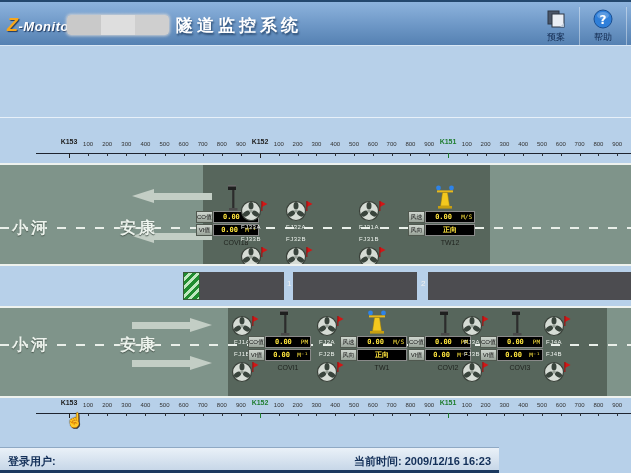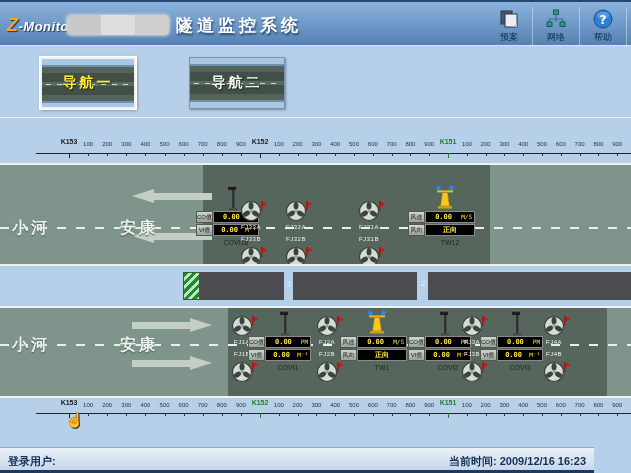--- a/index.html
+++ b/index.html
@@ -94,21 +94,21 @@
   
   .midbar{position:absolute;top:272px;height:28px;background:#4c4c50;}
   .midnum{position:absolute;top:280px;font-size:8px;color:#f0f0f0;line-height:1;}
   .hatch{position:absolute;left:183px;top:272px;width:17px;height:28px;box-sizing:border-box;
     background:repeating-linear-gradient(135deg,#1f8c2e 0 3px,#bfe8bf 3px 6px);border:1px solid #3a5a3a;}
 
   .cursor{position:absolute;left:66px;top:412px;font-size:14px;color:#fff;z-index:3;
     text-shadow:0 0 1px #000,1px 1px 0 #444;}
 
   
-  .footer{position:absolute;left:0;top:447px;width:594px;height:26px;box-sizing:border-box;
+  .footer{position:absolute;left:0;top:447px;width:499px;height:26px;box-sizing:border-box;
     background:linear-gradient(180deg,#eaf1f8,#c7d7e8);
     border-top:1px solid #8fa9c4;border-bottom:3px solid #1c3a60;}
   .f-left{position:absolute;left:8px;top:6px;font-size:11px;font-weight:bold;color:#132f58;}
   .f-right{position:absolute;right:8px;top:6px;font-size:11px;font-weight:bold;color:#132f58;}
 </style>
 </head>
 <body>
 
 <div id="app">
 
@@ -125,31 +125,20 @@
               <rect x="2" y="2" width="11" height="13" fill="#4a5668" stroke="#2c3644"></rect>
               <rect x="6" y="5" width="12" height="13" fill="#e9eef5" stroke="#2c3644"></rect>
               <path d="M14 18 L18 18 L18 14 Z" fill="#b8c4d4"></path>
             </svg>
           </div>
           <div class="tlabel">预案</div>
         </div>
         <div class="tool-btn">
           <div class="ticon">
             <svg viewBox="0 0 20 20">
-              <path d="M10 5.5 L10 10 M3.5 13 L3.5 10 L16.5 10 L16.5 13 M10 10 L10 13" stroke="#3a6a9a" stroke-width="1.2" fill="none"></path>
-              <rect x="7.5" y="1" width="5" height="4.5" fill="#2e9a86" stroke="#1c5c50"></rect>
-              <rect x="1" y="13" width="5" height="4.5" fill="#2e9a86" stroke="#1c5c50"></rect>
-              <rect x="14" y="13" width="5" height="4.5" fill="#2e9a86" stroke="#1c5c50"></rect>
-            </svg>
-          </div>
-          <div class="tlabel">网络</div>
-        </div>
-        <div class="tool-btn">
-          <div class="ticon">
-            <svg viewBox="0 0 20 20">
               <circle cx="10" cy="10" r="9" fill="#2f7fd9" stroke="#1a4f92"></circle>
               <ellipse cx="10" cy="6.5" rx="6" ry="3.5" fill="rgba(255,255,255,.22)"></ellipse>
               <text x="10" y="14.5" text-anchor="middle" font-size="12" font-weight="bold" fill="#fff" font-family="DejaVu Sans, sans-serif">?</text>
             </svg>
           </div>
           <div class="tlabel">帮助</div>
         </div>
       </div>
   </div>
 
@@ -606,26 +595,20 @@
       </div>
     </div>
 
   <div class="cursor">☝</div>
 
   <div class="footer">
     <div class="f-left">登录用户:</div>
     <div class="f-right">当前时间: 2009/12/16 16:23</div>
   </div>
 
-<div class="nav-btn active" style="left: 40px; top: 57px; width: 96px; height: 52px;">
-      <div class="nlabel">导航一</div>
-    </div>
-    <div class="nav-btn" style="left: 189px; top: 57px; width: 96px; height: 52px;">
-      <div class="nlabel">导航二</div>
-    </div>
     <div class="ruler">
       <div class="ruler-line" style="left: 36px; top: 153px; width: 595px;"></div>
       <div class="rlab km" style="color: rgb(34, 34, 34); left: 69px; top: 138px;">K153</div>
       <div class="tick" style="left: 69px; top: 153px; height: 5px; background: rgb(34, 34, 34);"></div>
       <div class="rlab" style="left: 88.1px; top: 141px;">100</div>
       <div class="tick" style="left: 88.1px; top: 153px; height: 3px;"></div>
       <div class="rlab" style="left: 107.2px; top: 141px;">200</div>
       <div class="tick" style="left: 107.2px; top: 153px; height: 3px;"></div>
       <div class="rlab" style="left: 126.3px; top: 141px;">300</div>
       <div class="tick" style="left: 126.3px; top: 153px; height: 3px;"></div>

